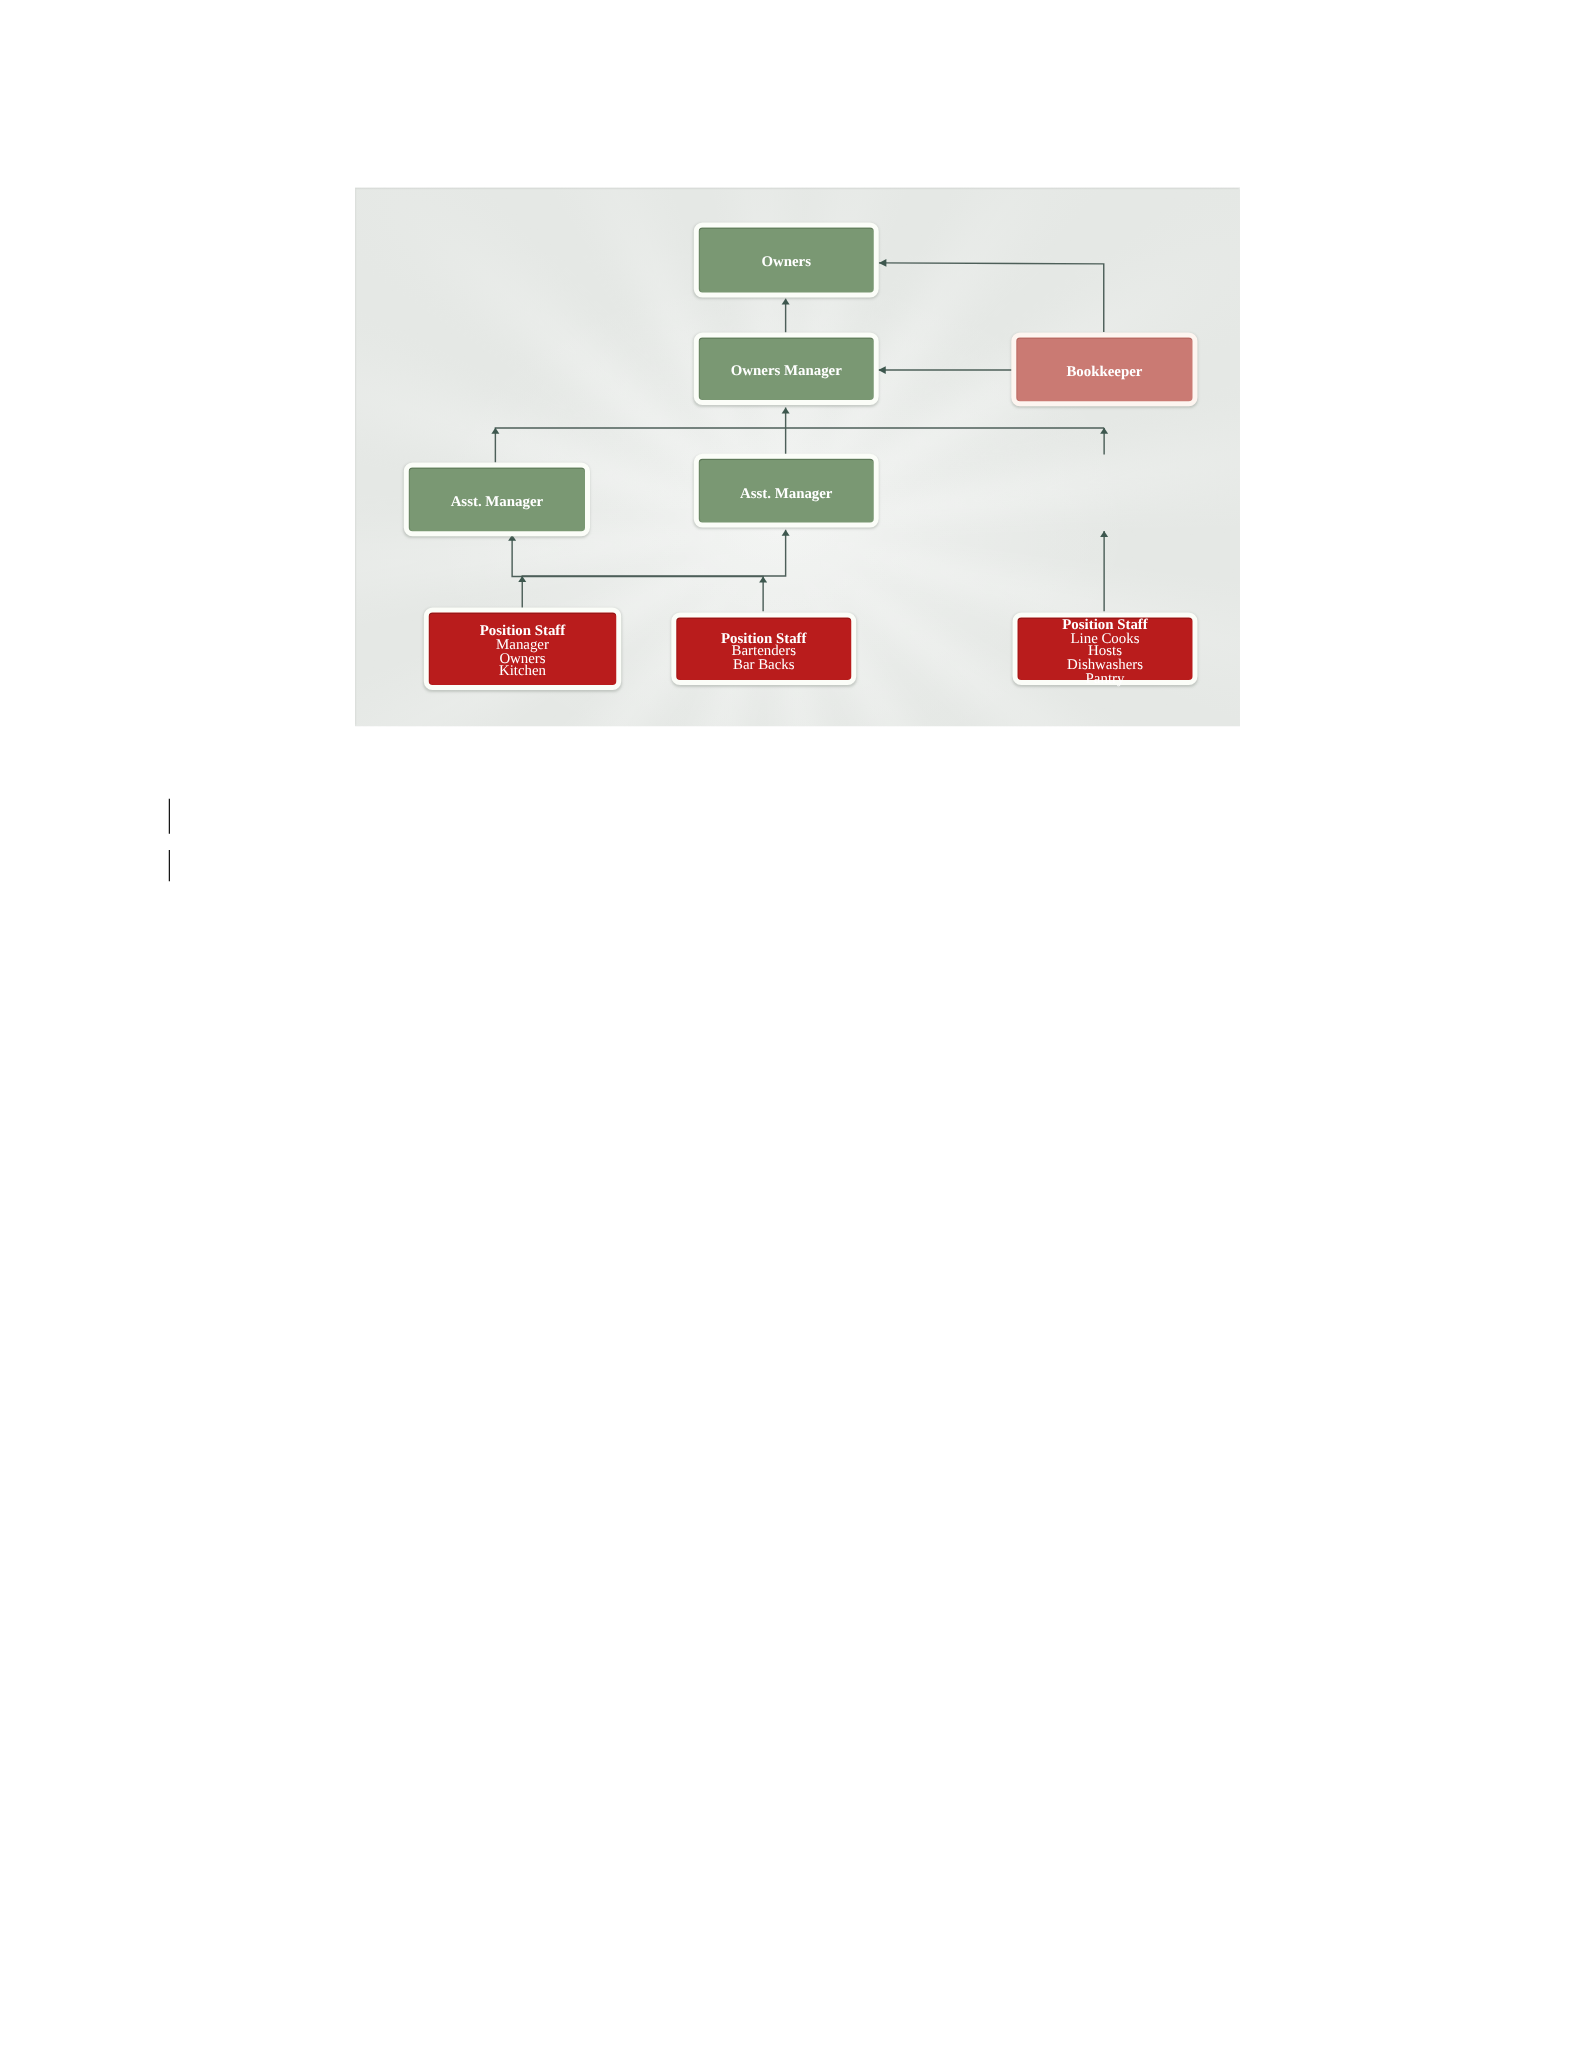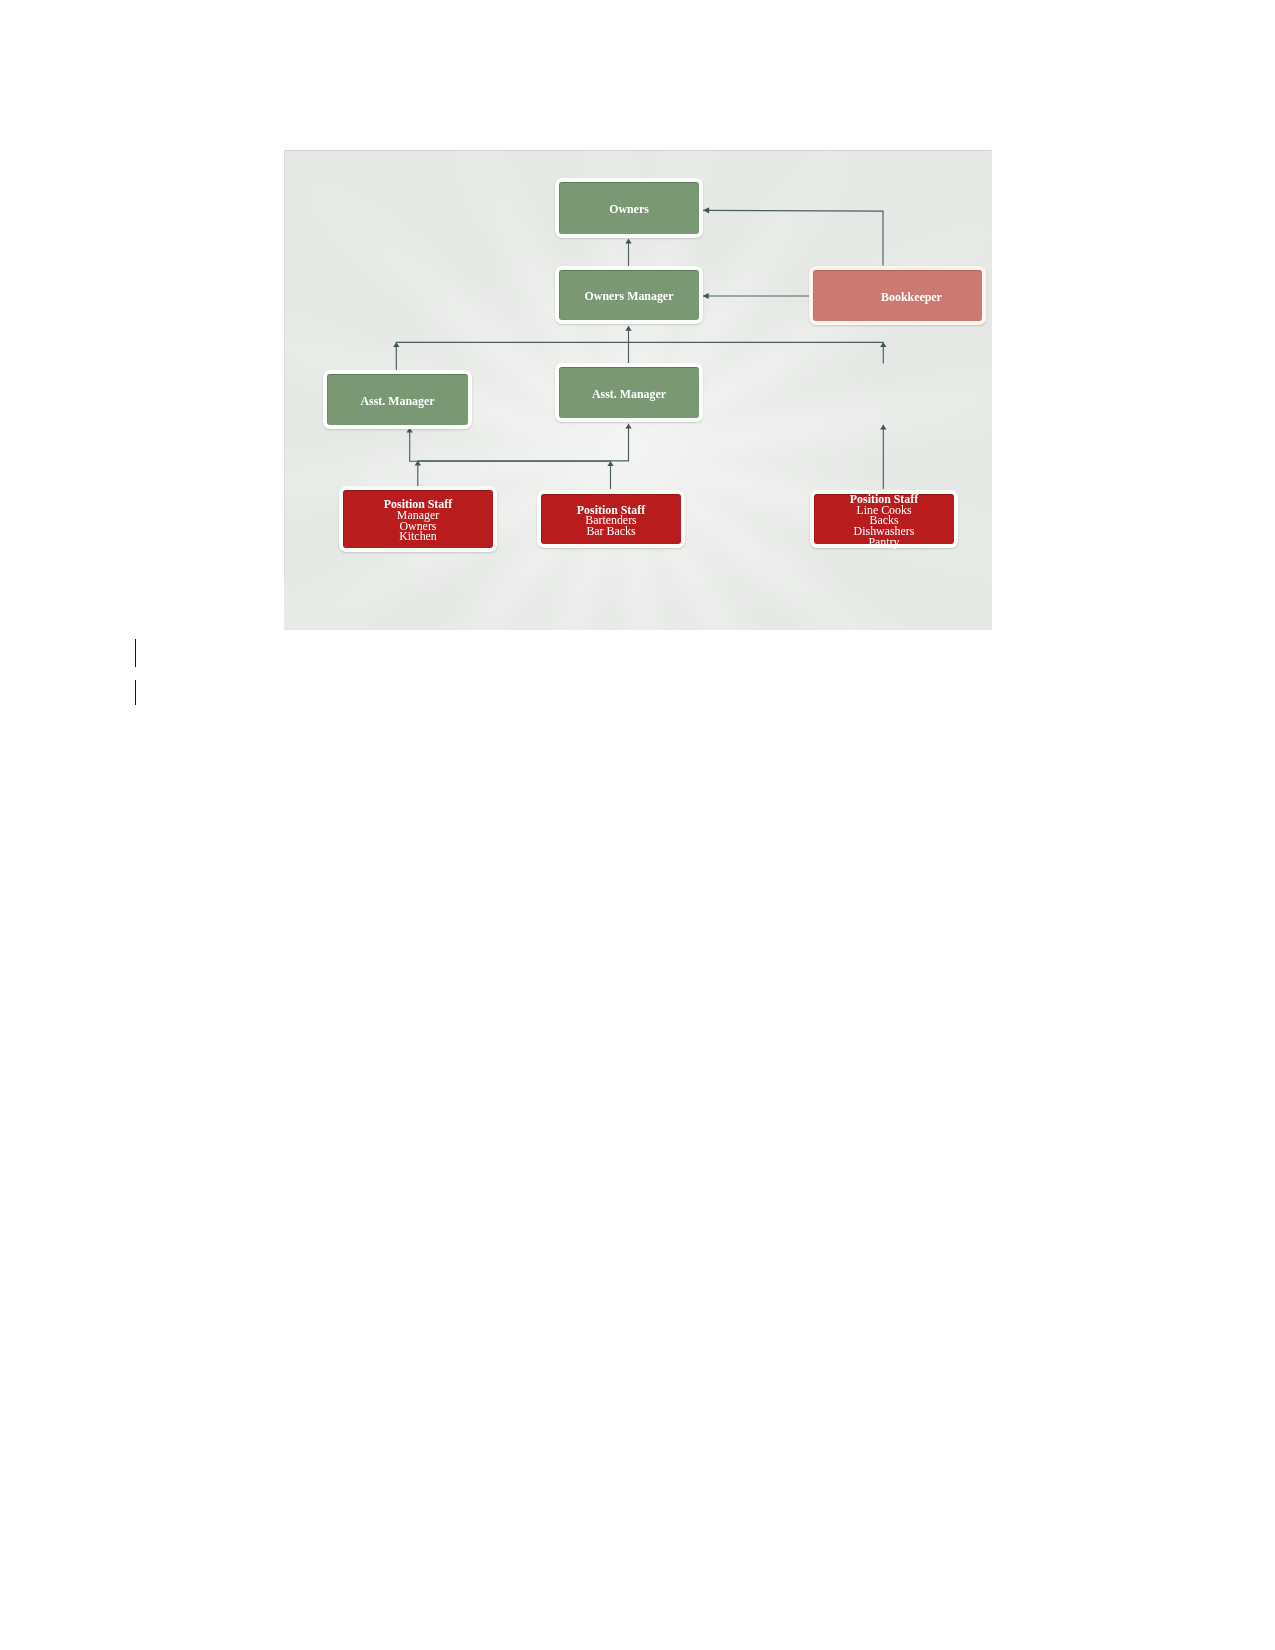--- a/index.html
+++ b/index.html
@@ -10,21 +10,21 @@
     font-family:"Liberation Serif", serif;
     position:relative;
     overflow:hidden;
   }
   #page { position:absolute; left:0; top:0; width:1275px; height:1650px; }
 
   
   #chart {
     position:absolute;
     left:284px; top:150px;
-    width:708px; height:480px;
+    width:708px; height:431px;
     background:#e5e8e5;
     overflow:hidden;
   }
   #chart-frame {
     position:absolute; left:284px; top:150px;
     width:707px; height:430px;
     border-top:1.5px solid #d2d5d2;
     border-left:1.5px solid #dcdfdc;
     box-sizing:border-box;
     pointer-events:none;
@@ -67,21 +67,21 @@
     box-shadow:
       inset 0 1px 0 rgba(30,50,30,0.30),
       inset 1px 0 0 rgba(30,50,30,0.16),
       0 1px 2px rgba(110,120,110,0.30);
   }
   .node .inner { width:100%; position:relative; top:1.8px; }
   .node.green { background:#7a9873; }
   .node.red   { background:#ca7a73; border-color:#fdf5f0;
                 box-shadow: inset 0 1px 0 rgba(110,40,35,0.25),
                             inset 1px 0 0 rgba(110,40,35,0.13),
-                            0 1px 2px rgba(110,120,110,0.30); padding-left: 28px; }
+                            0 1px 2px rgba(110,120,110,0.30); }
   .node.slate { background:#b91c1c;
                 box-shadow: inset 0 1px 0 rgba(0,0,0,0.22),
                             inset 1px 0 0 rgba(0,0,0,0.12),
                             0 1px 2px rgba(110,120,110,0.30); }
 
   .ttl { font-weight:bold; }
 
   svg#wires { position:absolute; left:0; top:0; width:708px; height:431px; overflow:visible; }
 
   
@@ -163,21 +163,21 @@
         <span class="ttl">Position Staff</span><br>
         <span>Bartenders</span><br>
         <span>Bar Backs</span>
       </span>
     </div>
 
     <div class="node slate" style="left:525.5px; top:340px; width:140px; height:50px;">
       <span class="inner">
         <span class="ttl">Position Staff</span><br>
         <span>Line Cooks</span><br>
-        <span>Backs</span><br>
+        <span>Hosts</span><br>
         <span>Dishwashers</span><br>
         <span>Pantry</span>
       </span>
     </div>
 
   </div>
 
   <div id="chart-frame"></div>
 
   <div class="cellrule" style="left:134.8px; top:639px; height:28px;"></div>

